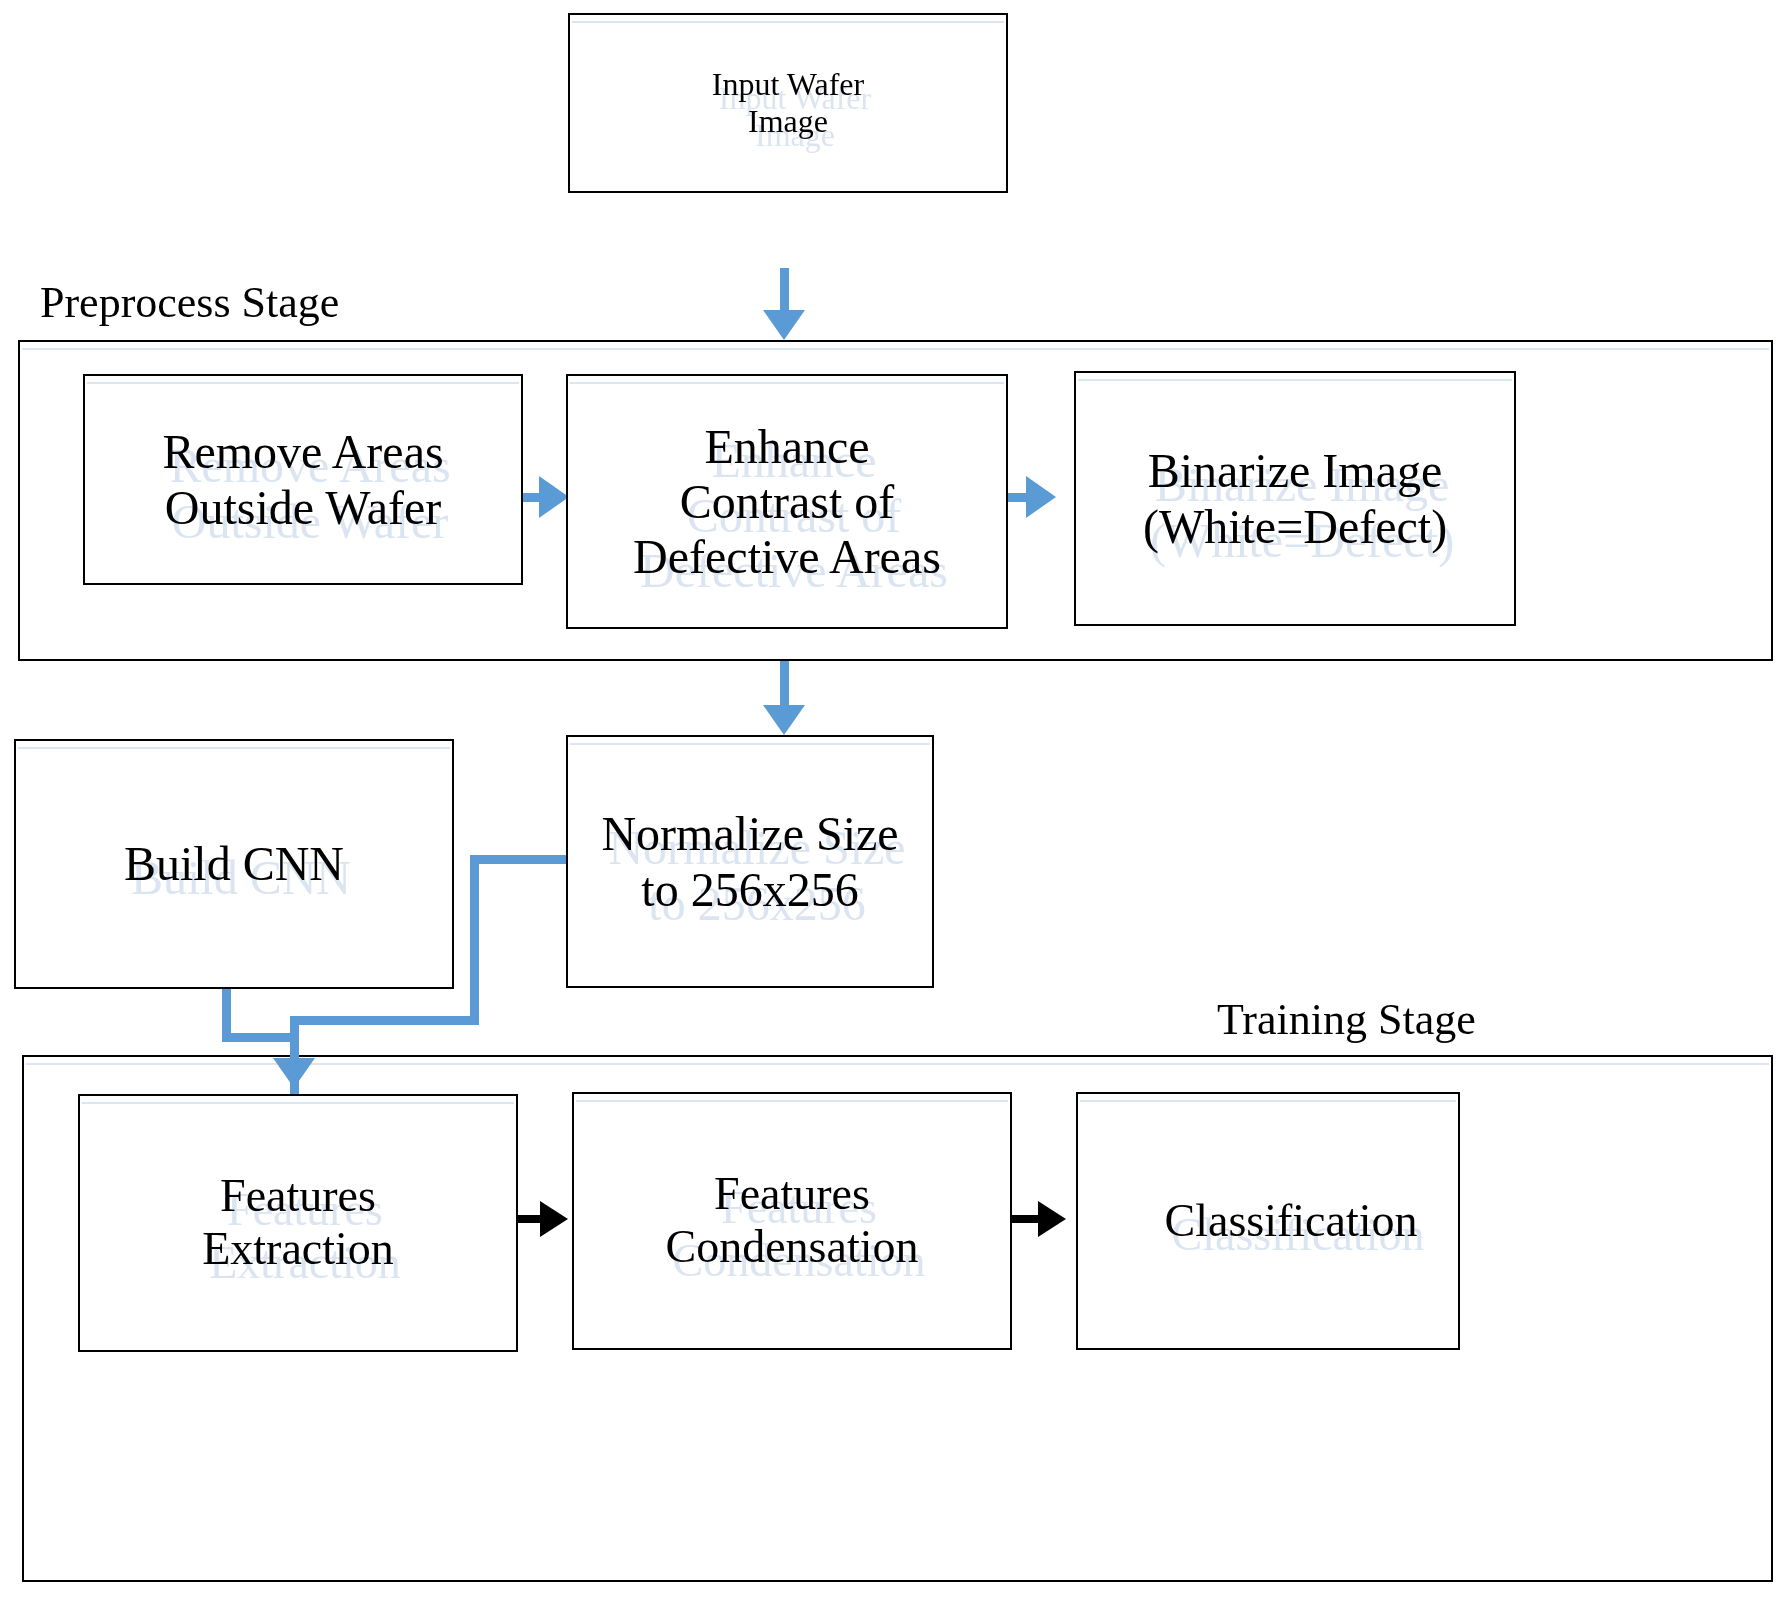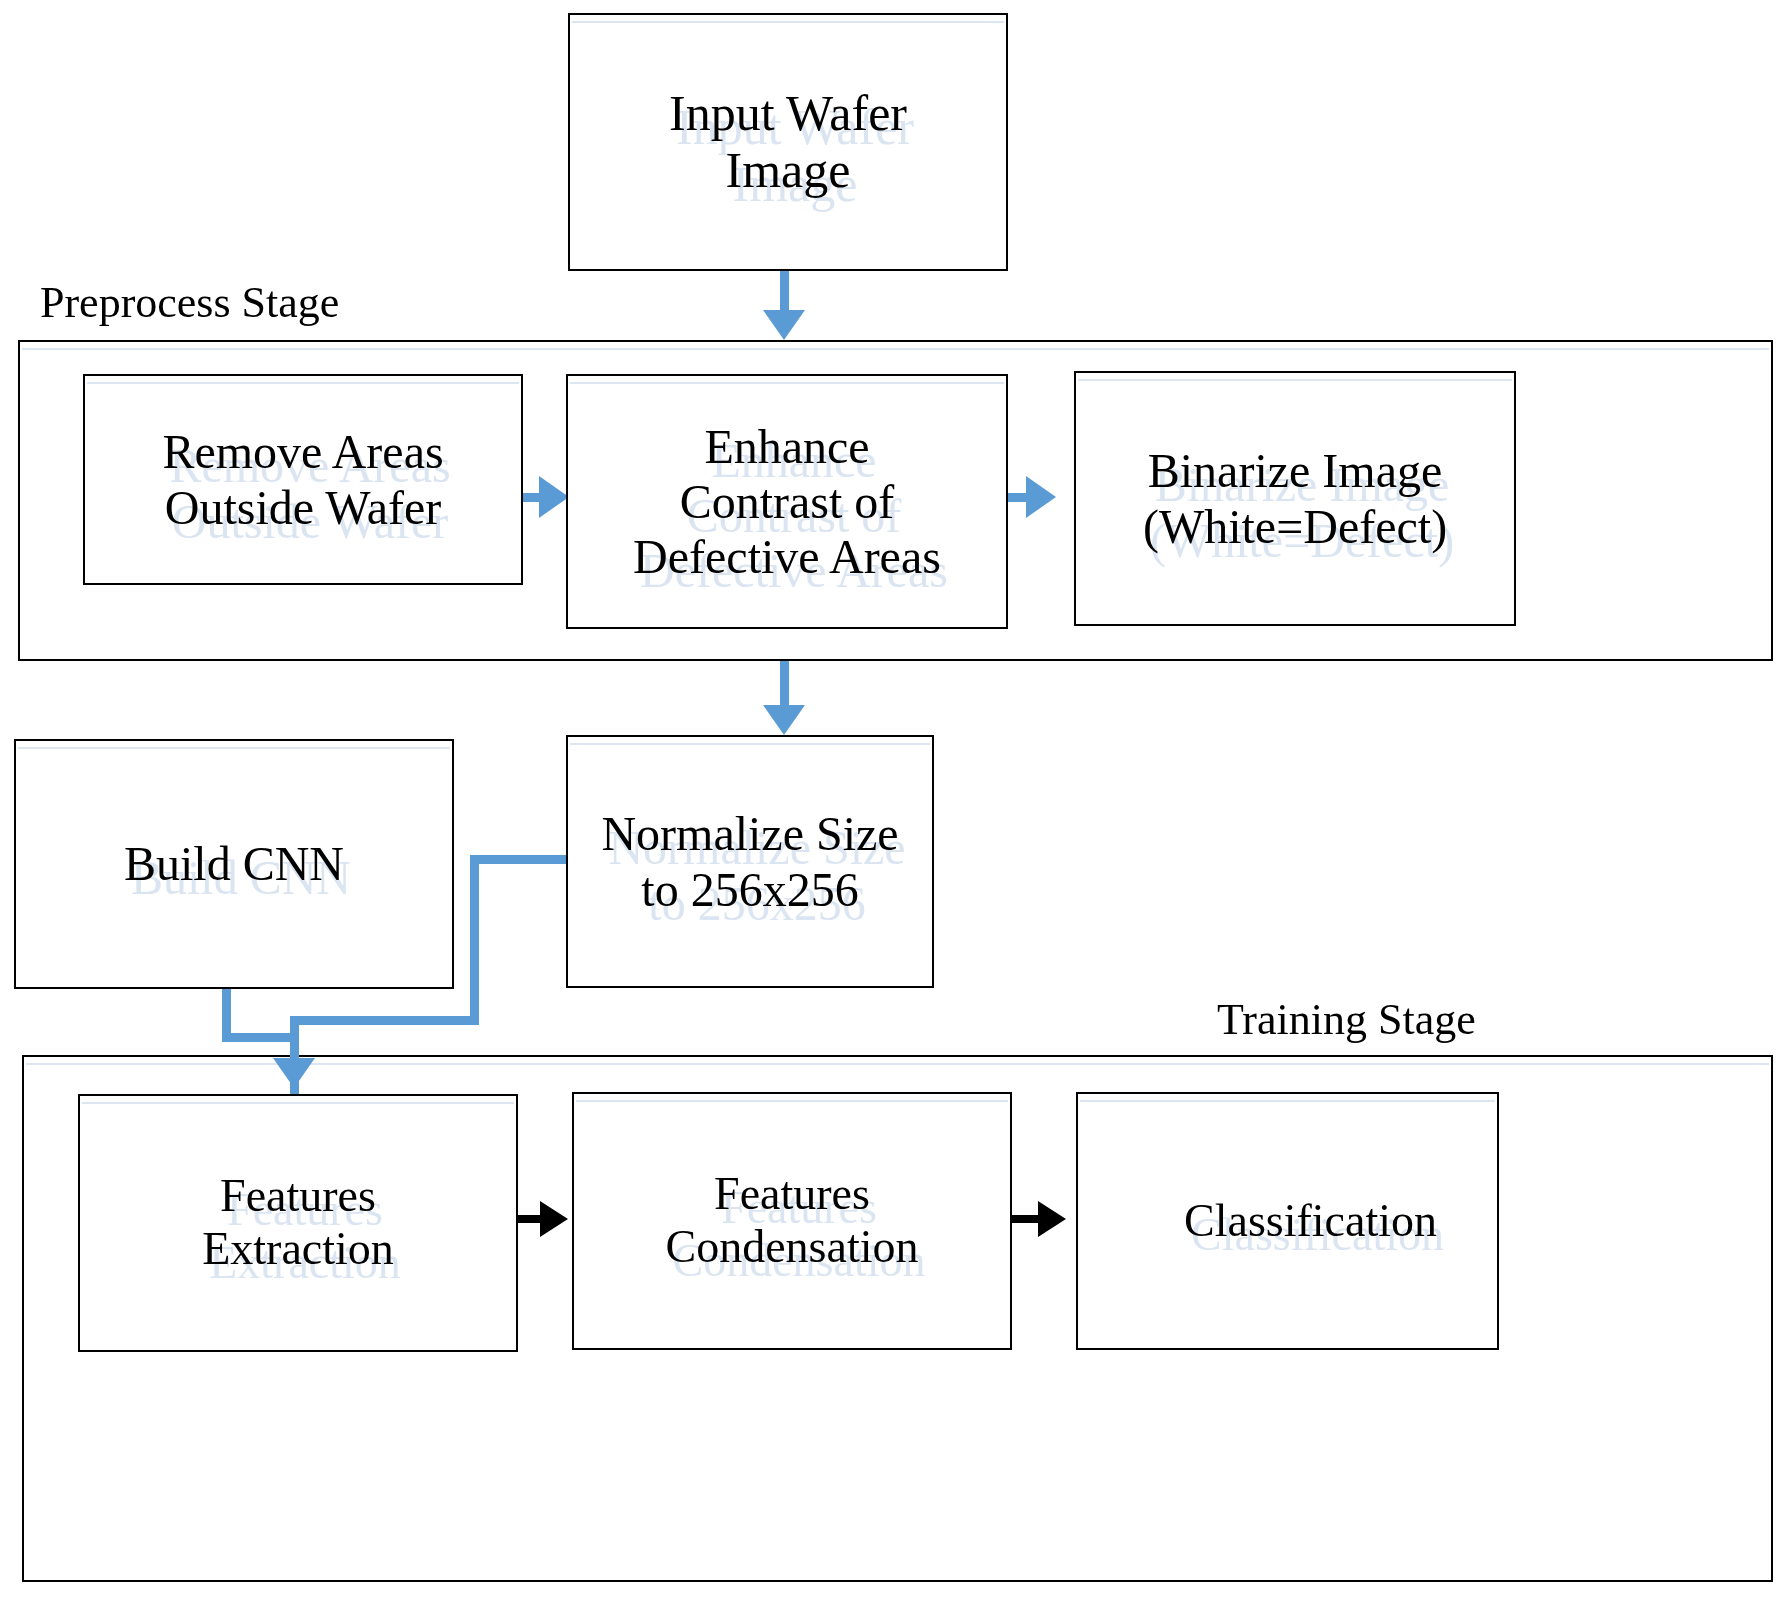--- a/index.html
+++ b/index.html
@@ -92,29 +92,29 @@
   .arrow-right-blk{
     position:absolute;
     width:0;height:0;
     border-top:18px solid transparent;
     border-bottom:18px solid transparent;
     border-left:28px solid #000000;
     z-index:4;
   }
 
   
-  #n-input       {left:568px; top:13px;   width:440px; height:258px; font-size:50px;}
+  #n-input       {left:568px; top:13px;   width:440px; height:180px; font-size:32px;}
   #n-remove      {left:83px;  top:374px;  width:440px; height:211px; font-size:48px;}
   #n-enhance     {left:566px; top:374px;  width:442px; height:255px; font-size:48px;}
   #n-binarize    {left:1074px;top:371px;  width:442px; height:255px; font-size:48px;}
   #n-buildcnn    {left:14px;  top:739px;  width:440px; height:250px; font-size:48px;}
   #n-normalize   {left:566px; top:735px;  width:368px; height:253px; font-size:48px;}
   #n-featext     {left:78px;  top:1094px; width:440px; height:258px; font-size:46px;}
   #n-featcond    {left:572px; top:1092px; width:440px; height:258px; font-size:46px;}
-  #n-classify    {left:1076px;top:1092px; width:423px; height:258px; font-size:46px;padding-left:46px;}
+  #n-classify    {left:1076px;top:1092px; width:384px; height:258px; font-size:46px;padding-left:46px;}
 
   #stage-pre     {left:18px;  top:340px;  width:1755px; height:321px;}
   #stage-train   {left:22px;  top:1055px; width:1751px; height:527px;}
 
   #lbl-pre       {left:32px;  top:281px;  font-size:44px;}
   #lbl-train     {left:1209px;top:998px;  font-size:44px;}
 </style>
 </head>
 <body>
 

